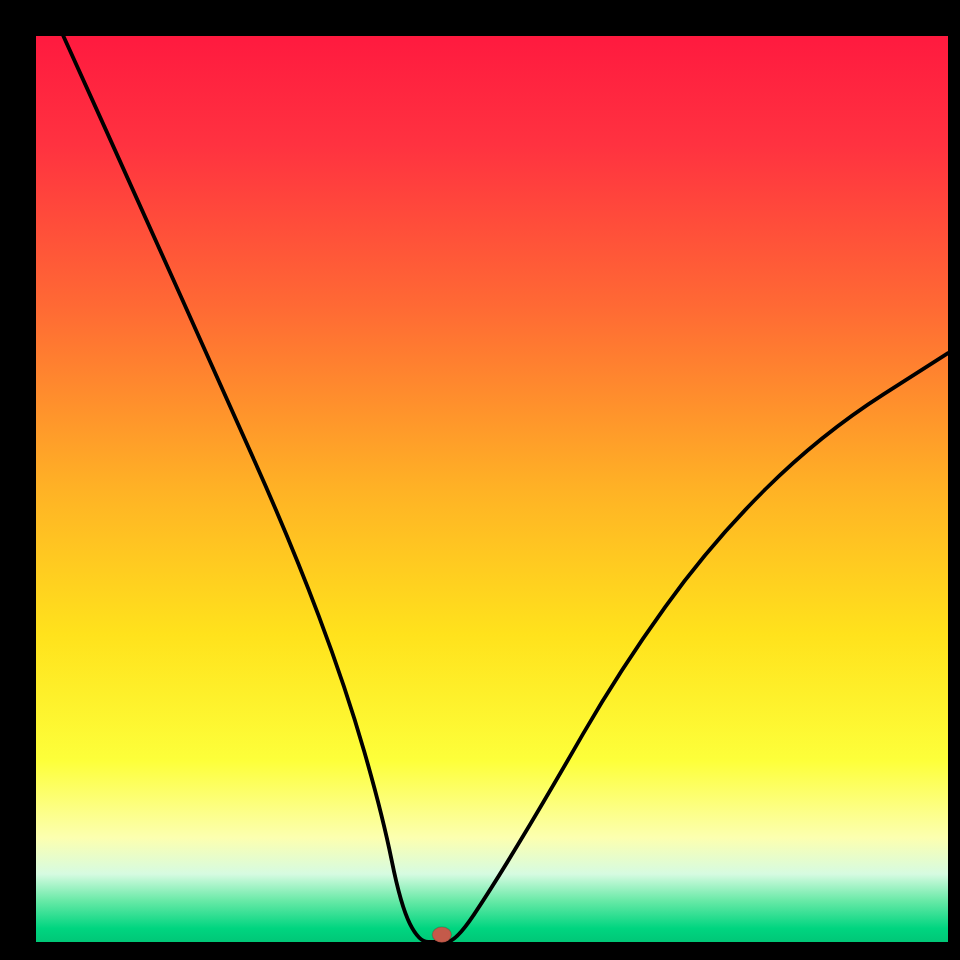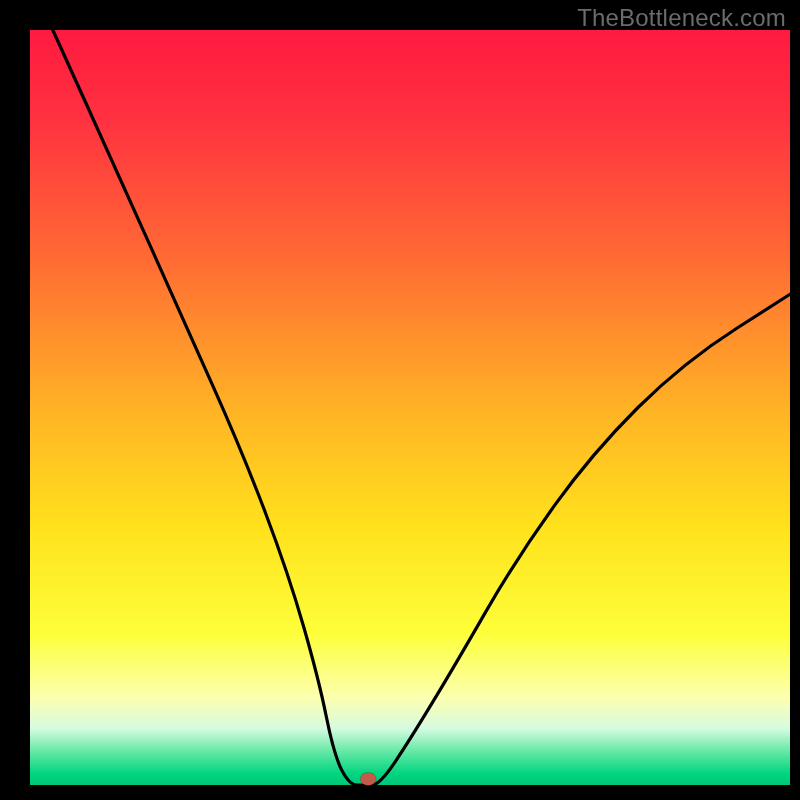--- a/index.html
+++ b/index.html
@@ -31,21 +31,20 @@
   svg {
     position: absolute;
     top: 0;
     left: 0;
   }
 </style>
 </head>
 <body>
 
 <div class="frame">
-  <div class="watermark">TheBottleneck.com</div>
 
   <svg id="chart-svg" width="800" height="800" viewBox="0 0 800 800">
     <defs>
       <linearGradient id="bg-grad" x1="0" y1="0" x2="0" y2="1">
           <stop offset="0%" stop-color="#ff1a3f"></stop>
           <stop offset="12%" stop-color="#ff3240"></stop>
           <stop offset="30%" stop-color="#ff6a34"></stop>
           <stop offset="50%" stop-color="#ffb225"></stop>
           <stop offset="66%" stop-color="#ffe21c"></stop>
           <stop offset="80%" stop-color="#fdff3a"></stop>

